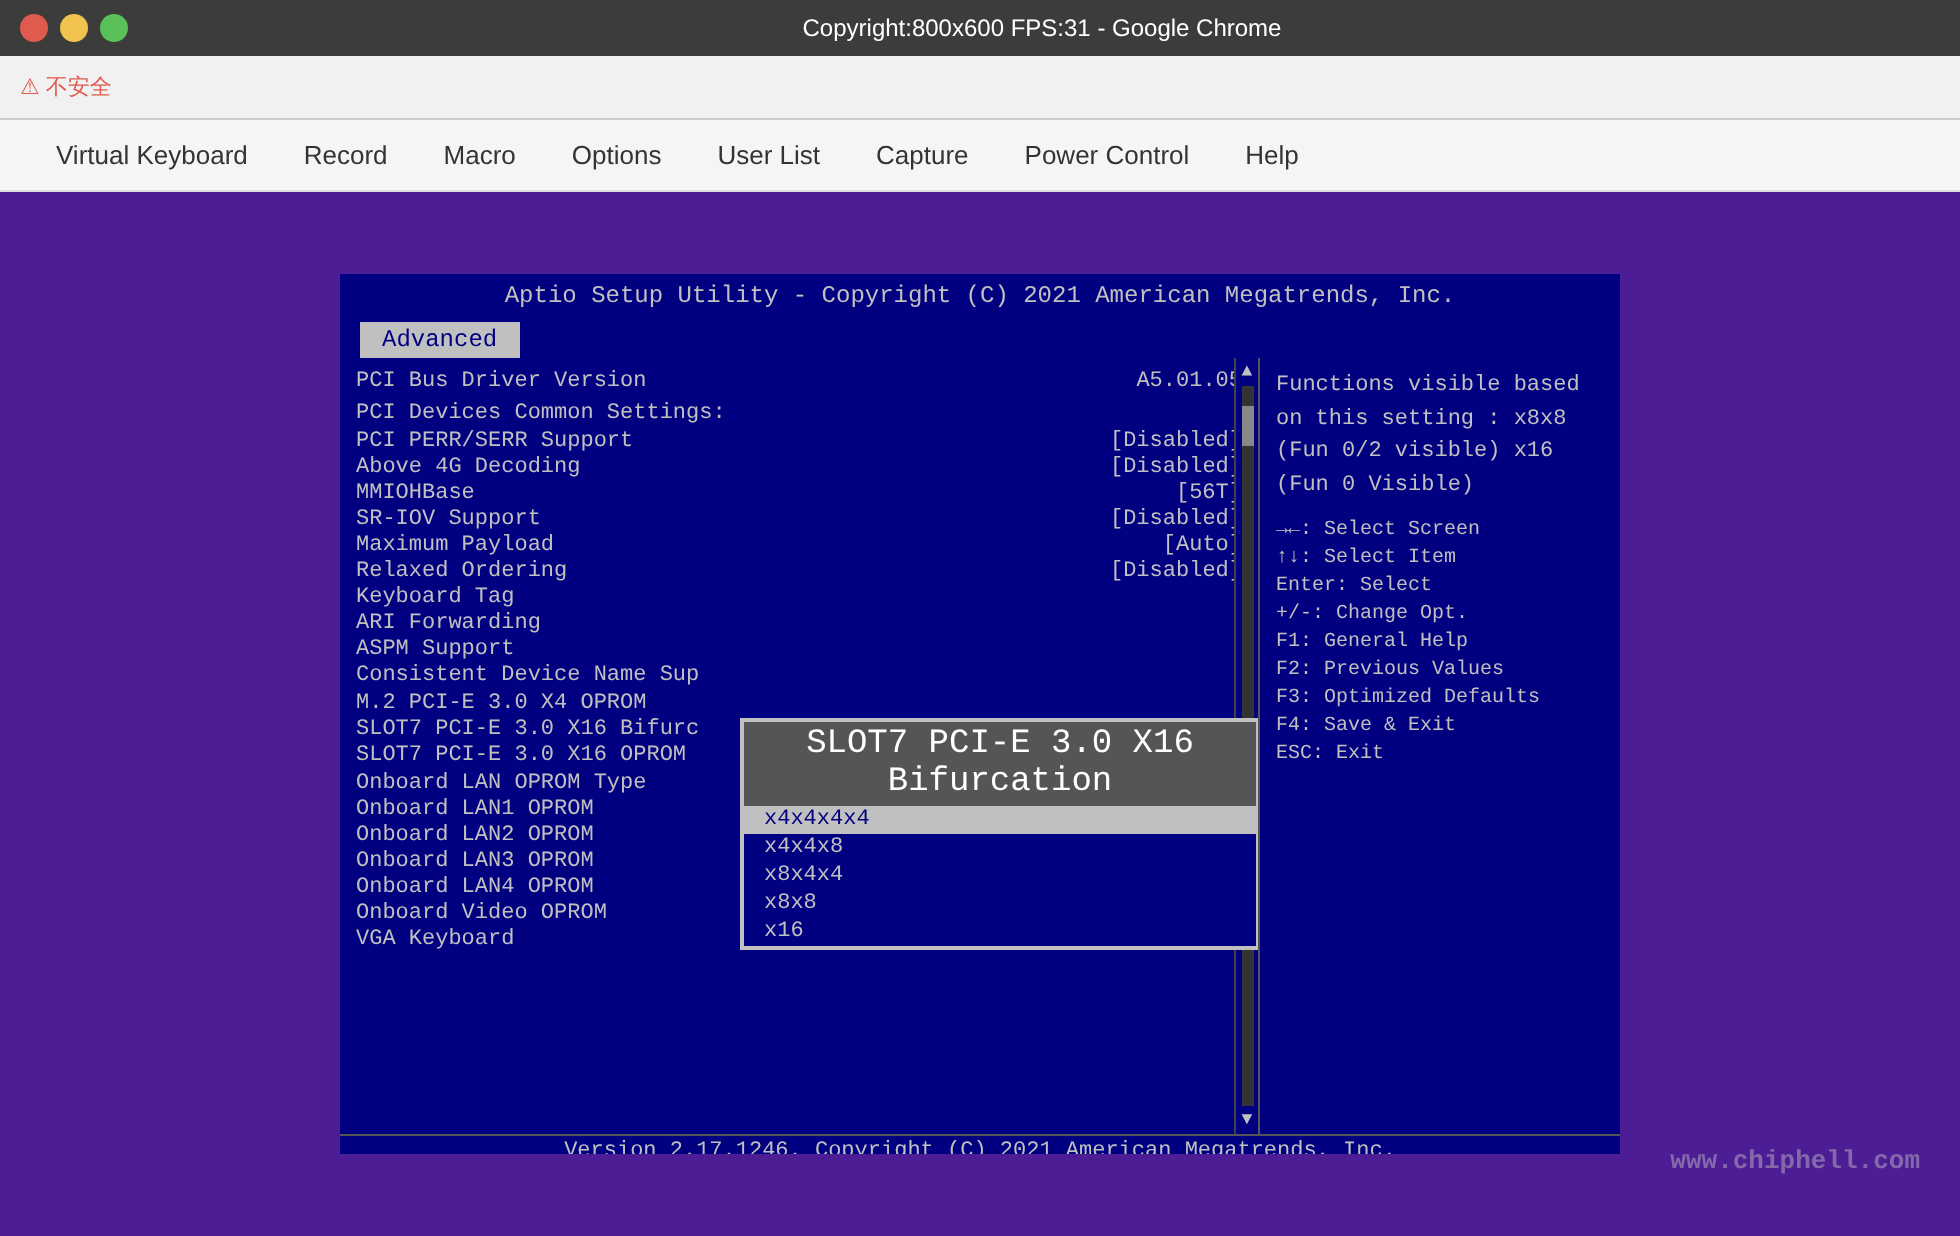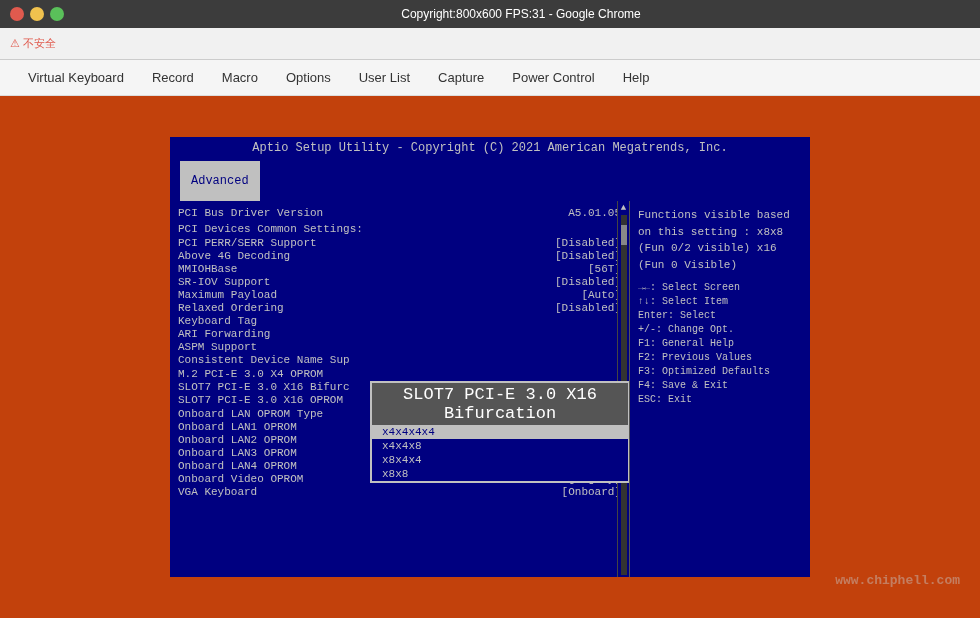--- a/index.html
+++ b/index.html
@@ -81,21 +81,21 @@
     .nav-item {
       padding: 6px 12px;
       font-size: 13px;
       color: #333;
       cursor: pointer;
       border-radius: 3px;
     }
 
     
     .main-area {
-      background: #c2410c;
+      background: #4c1d95;
       padding: 20px 30px;
       height: calc(618px - 28px - 32px - 36px);
       display: flex;
       justify-content: center;
       align-items: center;
     }
 
     
     .bios-screen {
       background: #000080;
@@ -117,21 +117,21 @@
     }
 
     .bios-tab-bar {
       display: flex;
       background: #000080;
       padding: 2px 0 0 10px;
     }
     .bios-tab {
       background: #000080;
       color: #c0c0c0;
-      padding: 12px 10px;
+      padding: 1px 10px;
       font-size: 12px;
       border: 1px solid #c0c0c0;
     }
     .bios-tab.active {
       background: #c0c0c0;
       color: #000080;
     }
 
     .bios-content {
       display: flex;
@@ -402,20 +402,21 @@
           <span class="scroll-btn">▼</span>
         </div>
 
         <div class="bios-dropdown">
           <div class="bios-dropdown-title">SLOT7 PCI-E 3.0 X16 Bifurcation</div>
           <div id="dropdown-options">
               <div class="bios-dropdown-option selected">x4x4x4x4</div>
               <div class="bios-dropdown-option">x4x4x8</div>
               <div class="bios-dropdown-option">x8x4x4</div>
               <div class="bios-dropdown-option">x8x8</div>
+              <div class="bios-dropdown-option">x16</div>
             </div>
         </div>
 
       </div>
 
       <div class="bios-right">
         <div style="margin-bottom:8px; font-size:11px; line-height:1.5;">Functions visible based on this setting : x8x8 (Fun 0/2 visible) x16 (Fun 0 Visible)</div>
         <div id="help-keys-container">
             <div class="bios-help-item">→←: Select Screen</div>
             <div class="bios-help-item">↑↓: Select Item</div>

